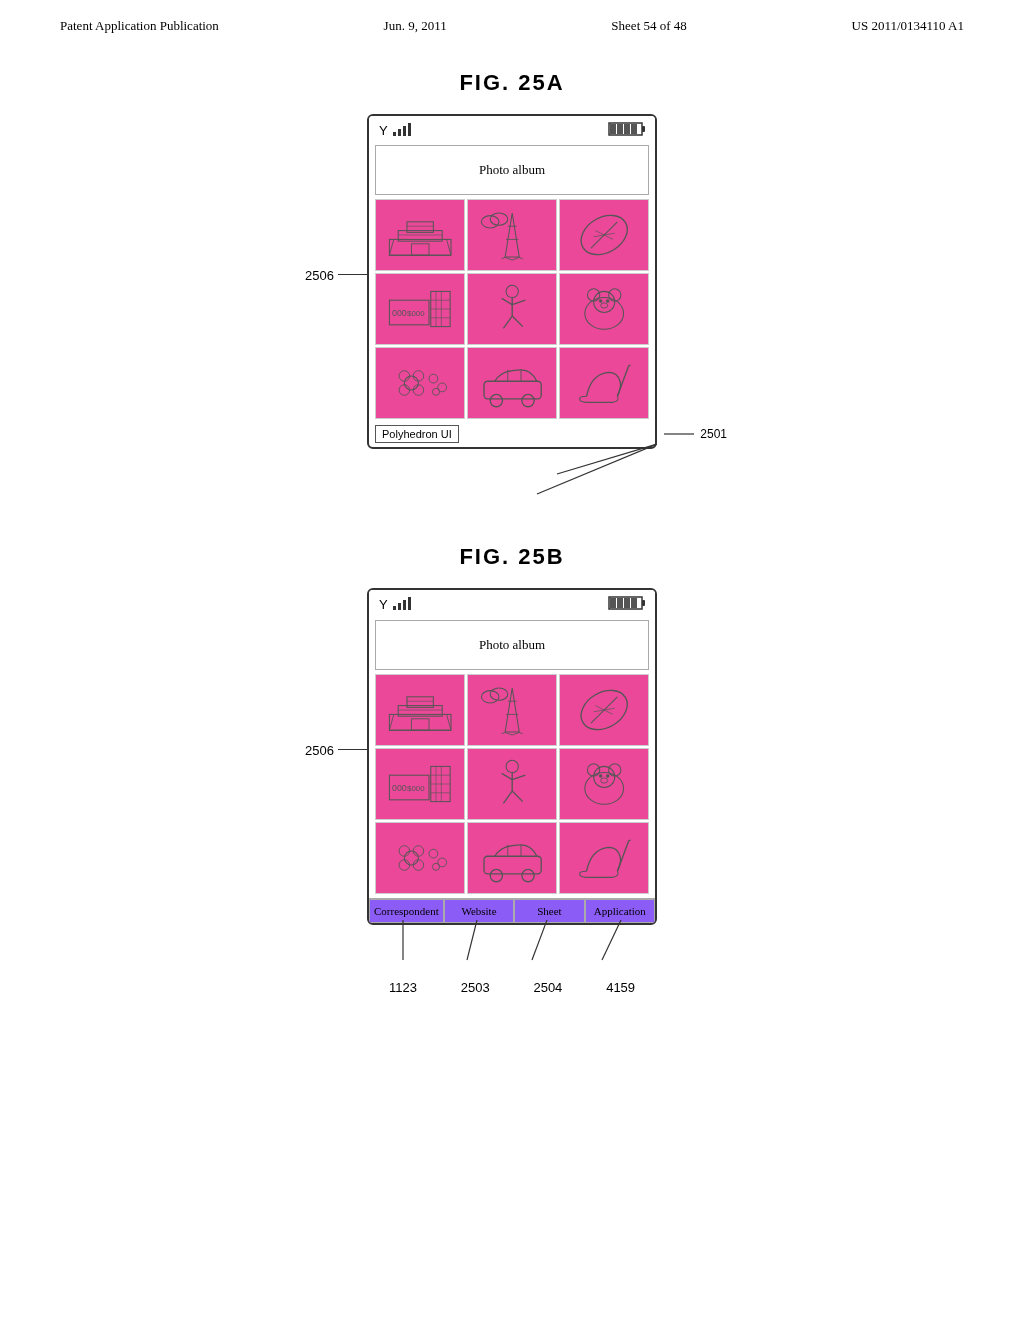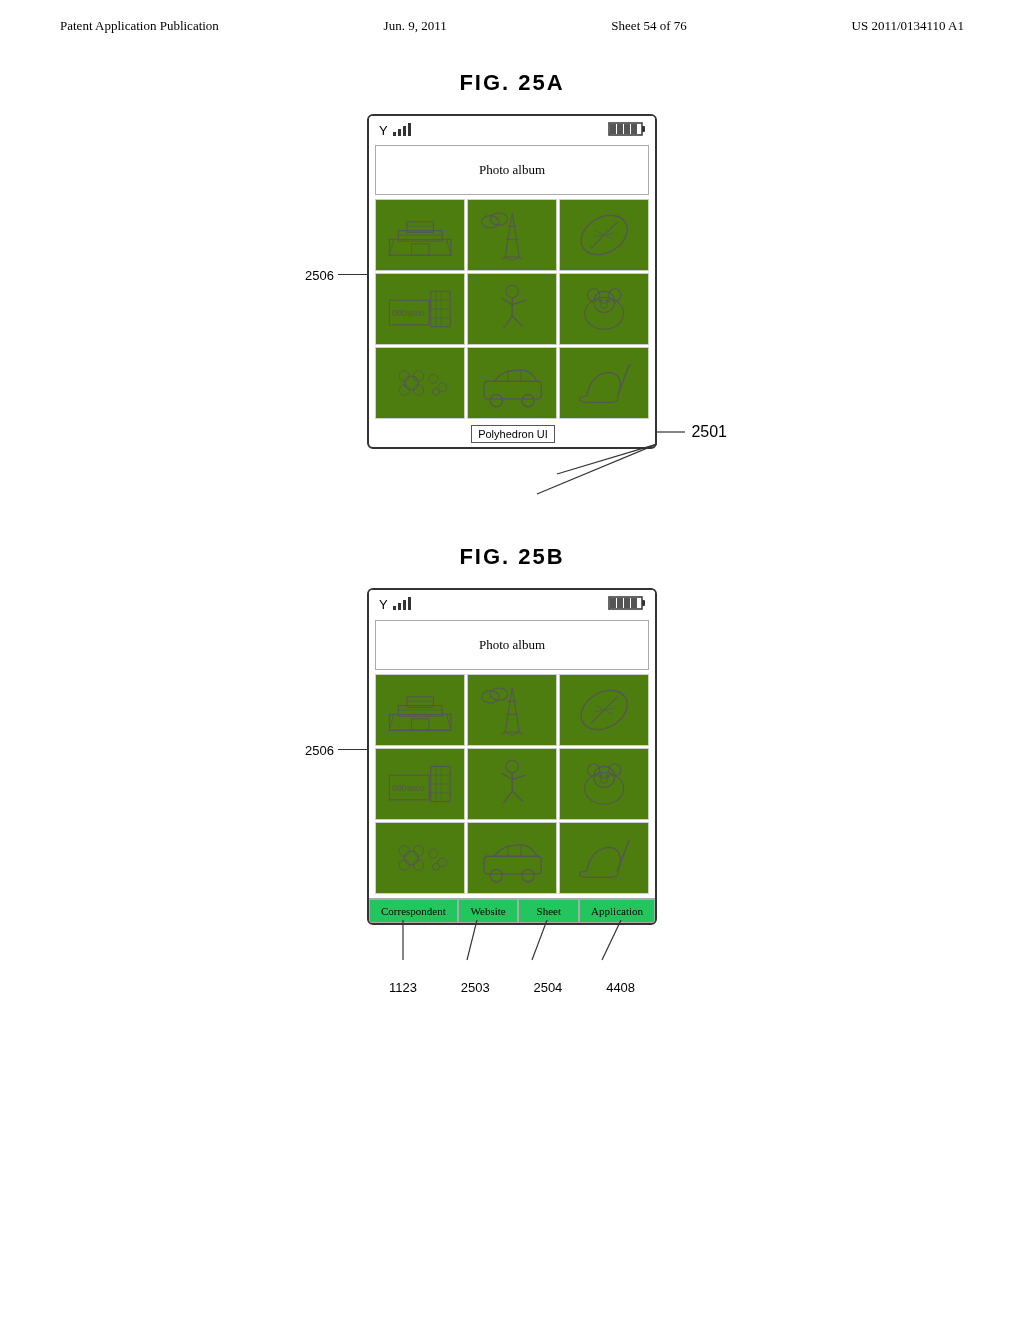--- a/index.html
+++ b/index.html
@@ -61,35 +61,35 @@
       margin: 2px 6px 4px 6px;
     }
 
     .photo-cell {
       border: 1px solid #ccc;
       height: 72px;
       display: flex;
       align-items: center;
       justify-content: center;
       overflow: hidden;
-      background: #4d7c0f;
+      background: #ec4899;
       position: relative;
     }
 
     
     .photo-cell svg {
       width: 80%;
       height: 80%;
     }
 
     
     .polyhedron-area {
       position: relative;
       display: flex;
-      justify-content: center;
+      justify-content: flex-start;
       padding: 2px 4px 4px 6px;
     }
 
     .fig-25a-section {
       margin-top: 26px;
       padding: 0 60px;
       display: flex;
       flex-direction: column;
       align-items: center;
     }
@@ -106,32 +106,32 @@
     .tab-bar {
       display: flex;
       border-top: 1px solid #aaa;
       margin: 0 0 0 0;
     }
 
     .tab-item {
       flex: 1;
       border: 1px solid #aaa;
       text-align: center;
-      padding: 5px 11px;
+      padding: 5px 4px;
       font-size: 11px;
-      background: #22c55e;
+      background: #8b5cf6;
     }
   </style>
 </head>
 <body>
 
 <div class="page-header">
   <span>Patent Application Publication</span>
   <span>Jun. 9, 2011</span>
-  <span>Sheet 54 of 76</span>
+  <span>Sheet 54 of 48</span>
   <span>US 2011/0134110 A1</span>
 </div>
 
 <div class="fig-25a-section">
   <div class="fig-title">FIG. 25A</div>
 
   <div style="position:relative; display:inline-block;">
 
     <div style="position:absolute; left:-62px; top:48%; transform:translateY(-50%); font-size:13px; font-family:Arial,sans-serif; display:flex; align-items:center; gap:4px;">
       <span>2506</span>
@@ -281,21 +281,21 @@
           <span style="border:1px solid #555; font-size:11px; padding:2px 6px; font-family:Arial,sans-serif;">Polyhedron UI</span>
         </div>
       </div>
     </div>
 
     <svg style="position:absolute; bottom:-55px; right:0px; pointer-events:none;" width="200" height="60">
       <line x1="200" y1="0" x2="100" y2="30" stroke="#333" stroke-width="1.2"></line>
       <line x1="200" y1="0" x2="80" y2="50" stroke="#333" stroke-width="1.2"></line>
     </svg>
 
-    <div style="position:absolute; right:-70px; bottom:8px; font-size:16px; font-family:Arial,sans-serif; display:flex; align-items:center; gap:6px;">
+    <div style="position:absolute; right:-70px; bottom:8px; font-size:12px; font-family:Arial,sans-serif; display:flex; align-items:center; gap:6px;">
       <svg width="30" height="2">
           <line x1="0" y1="1" x2="30" y2="1" stroke="#333" stroke-width="1.2"></line>
         </svg>
       <span>2501</span>
     </div>
   </div>
 
   <div style="height:65px;"></div>
 </div>
 
@@ -453,15 +453,15 @@
       <line x1="110" y1="0" x2="100" y2="40" stroke="#333" stroke-width="1.2"></line>
       <line x1="180" y1="0" x2="165" y2="40" stroke="#333" stroke-width="1.2"></line>
       <line x1="254" y1="0" x2="235" y2="40" stroke="#333" stroke-width="1.2"></line>
     </svg>
   </div>
 
   <div style="width:290px; display:flex; justify-content:space-around; margin-top:55px; font-size:13px; font-family:Arial,sans-serif;">
     <span>1123</span>
     <span>2503</span>
     <span>2504</span>
-    <span>4408</span>
+    <span>4159</span>
   </div>
 </div>
 
 </body></html>

